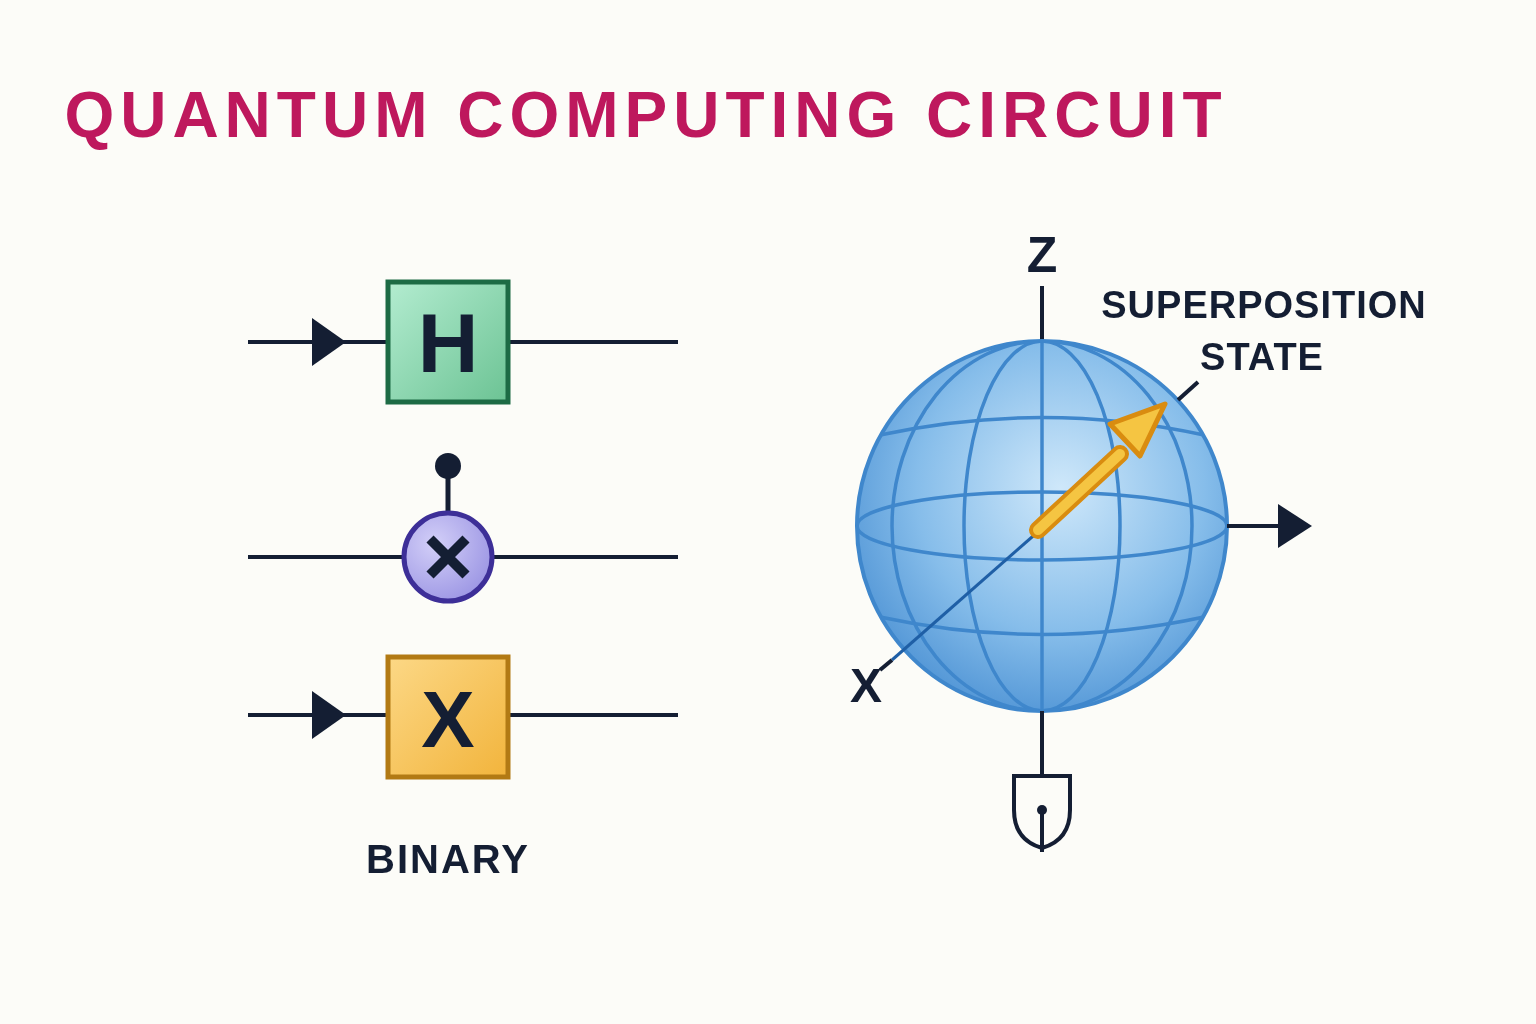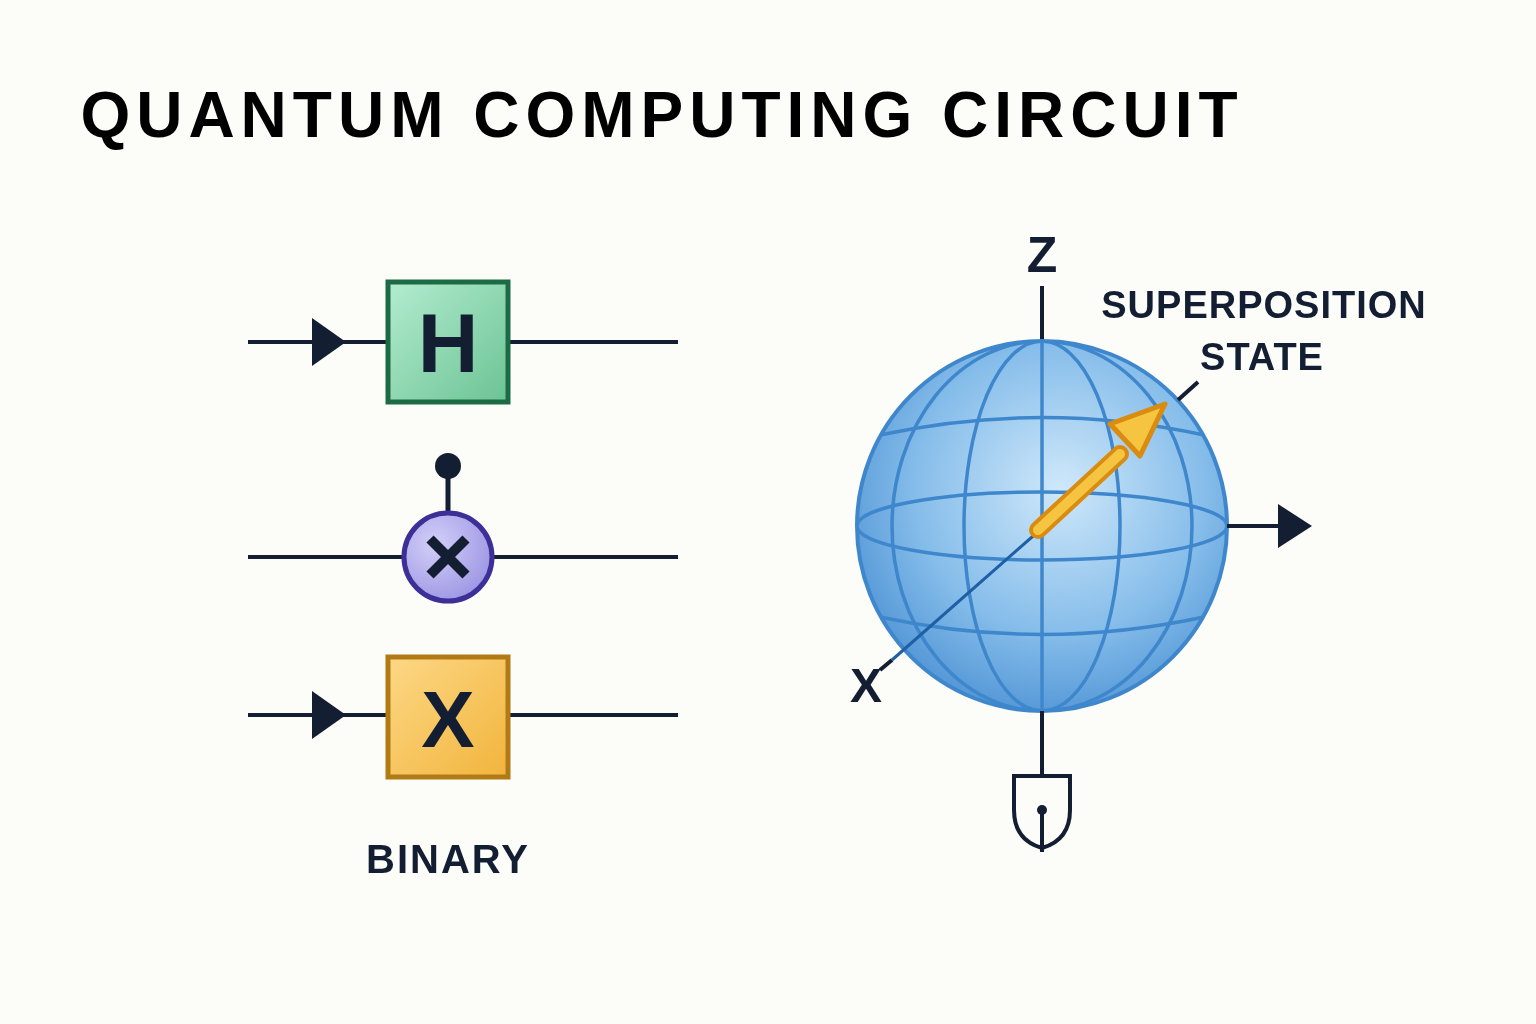--- a/index.html
+++ b/index.html
@@ -6,21 +6,21 @@
   body {
     width: 1536px; height: 1024px; overflow: hidden;
     background: #fcfcf8;
     font-family: "Liberation Sans", "DejaVu Sans", sans-serif;
     color: #141e33;
     position: relative;
   }
   .title {
     position: absolute; left: 0; width: 1292px; top: 78px;
     text-align: center; font-size: 64px; font-weight: 700;
-    letter-spacing: 6px; color: #000000; margin-left: 16px;
+    letter-spacing: 6px; color: #be185d;
   }
   svg.diagram { position: absolute; left: 0; top: 0; }
   .lbl { font-family: "Liberation Sans", "DejaVu Sans", sans-serif; font-weight: 700; fill: #141e33; }
 </style>
 </head>
 <body>
 
 <div class="title">QUANTUM COMPUTING CIRCUIT</div>
 
 <svg class="diagram" width="1536" height="1024" viewBox="0 0 1536 1024">

